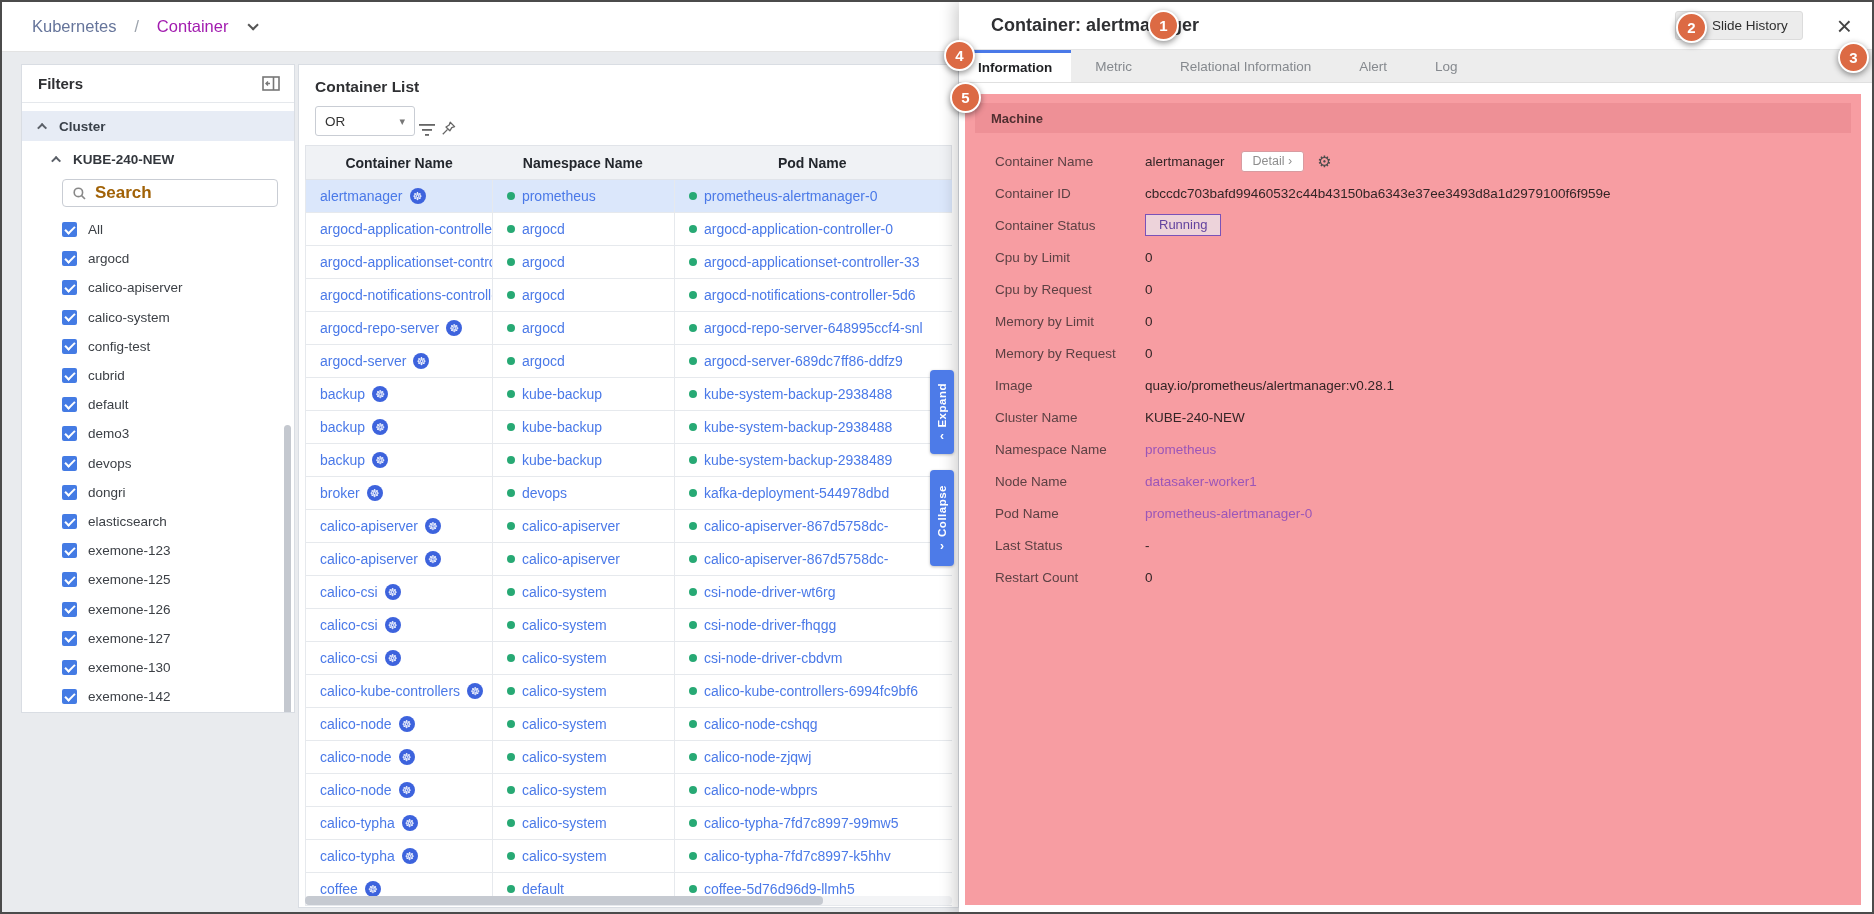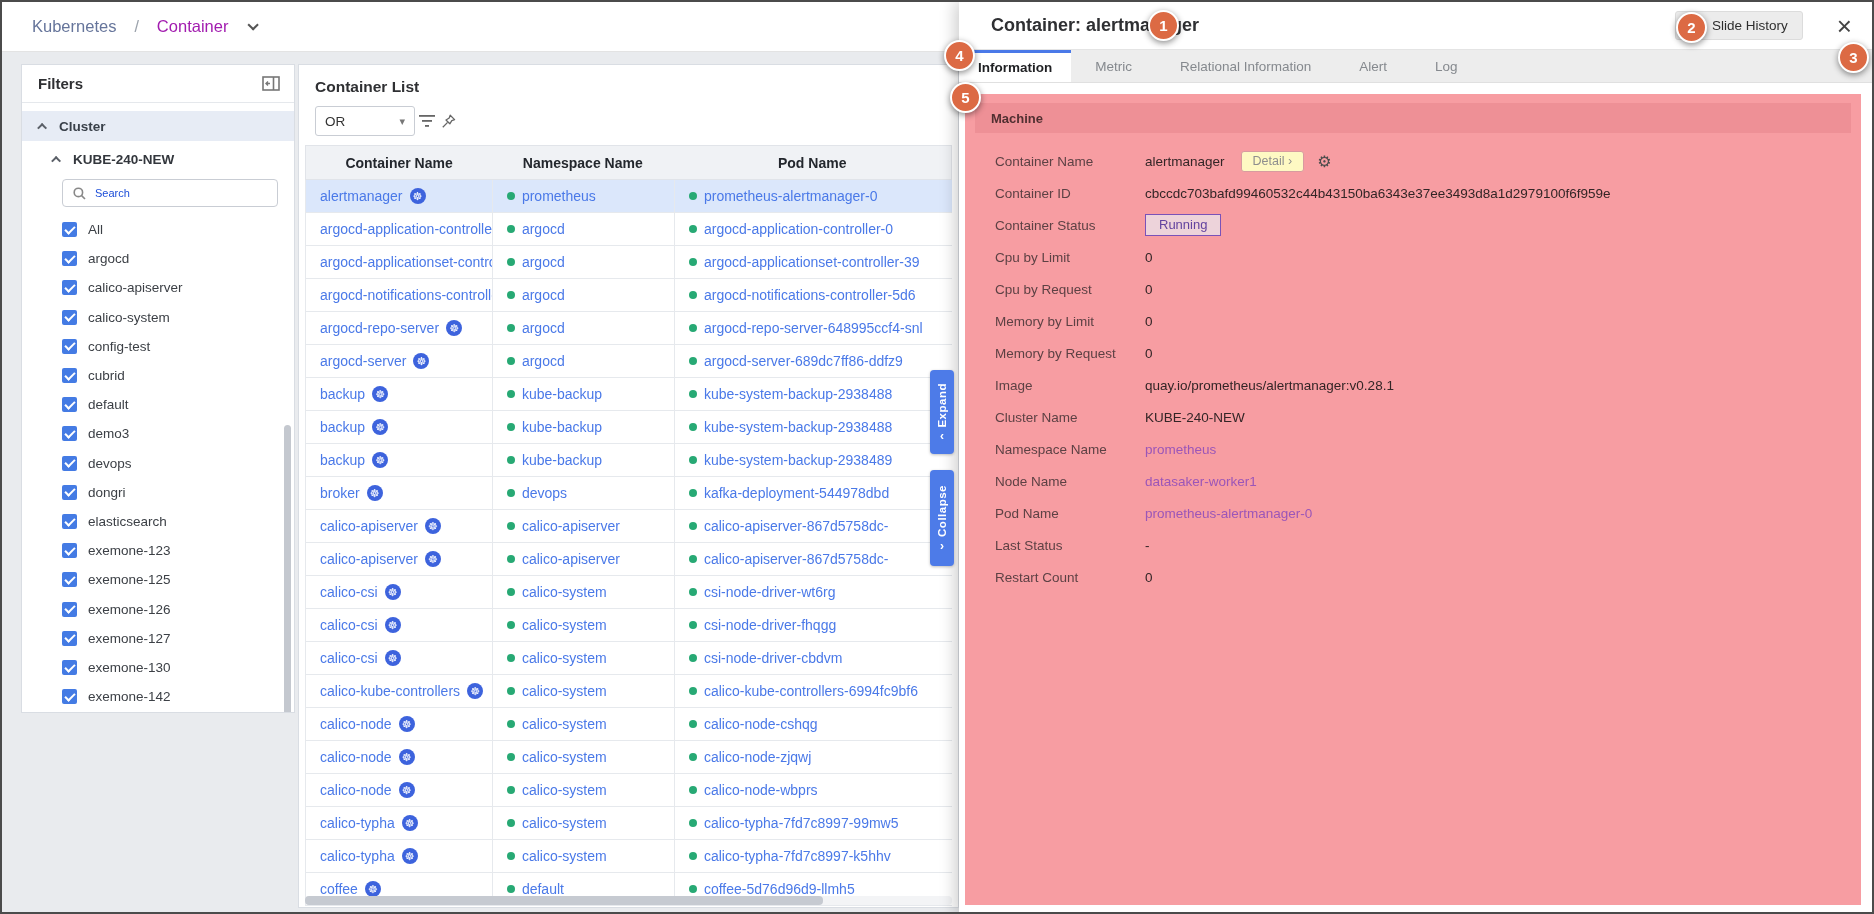--- a/index.html
+++ b/index.html
@@ -24,34 +24,34 @@
               padding:0 14px 0 16px; border-bottom:1px solid #e5e8ec; }
   .s-title { font-size:15px; font-weight:700; color:#2f3033; }
   .chev-up { display:inline-block; width:7px; height:7px; border-left:2px solid #5b6068;
              border-top:2px solid #5b6068; transform:rotate(45deg) translateY(2px); }
   .cluster-bar { margin-top:8px; height:30px; background:#e7ecf5; display:flex; align-items:center;
                  gap:12px; padding-left:18px; font-size:13.5px; font-weight:600; color:#394049;text-align:right; }
   .tree-item { height:36px; display:flex; align-items:center; gap:12px; padding-left:32px;
                font-size:13.5px; font-weight:600; color:#33373d; }
   .searchbox { margin:2px 16px 8px 40px; height:28px; border:1px solid #c9cdd4; border-radius:4px;
                display:flex; align-items:center; gap:9px; padding:0 10px; }
-  .searchbox .ph { font-size:11px; color:#1d4ed8; }
+  .searchbox .ph { font-size:17px; color:#a16207;font-weight:bold; }
   .ns-list { padding-left:40px; }
   .ns-item { display:flex; align-items:center; gap:11px; height:29.2px; font-size:13.5px; color:#3c4046; }
   .cb { width:15px; height:15px; background:#447be4; border-radius:2px; position:relative; flex:0 0 15px; }
   .cb::after { content:""; position:absolute; left:4.6px; top:1.6px; width:4px; height:8px;
                border:solid #fff; border-width:0 2px 2px 0; transform:rotate(45deg); }
   .s-scrollthumb { position:absolute; right:3px; top:360px; width:7px; height:380px;
                    background:#c4c8cf; border-radius:4px; }
 
   
   .listpanel { position:absolute; left:296px; top:62px; width:661px; height:844px; background:#fff;
                border:1px solid #d9dde3; overflow:hidden; }
   .lp-title { padding:13px 0 0 16px; font-size:15.5px; font-weight:700; color:#2f3033; }
-  .filter-row { display:flex; align-items:center; gap:4px; padding:10px 0 9px 16px; }
+  .filter-row { display:flex; align-items:flex-end; gap:4px; padding:10px 0 9px 16px; }
   .or-select { width:100px; height:30px; border:1px solid #c9cdd4; border-radius:3px; display:flex;
                align-items:center; justify-content:space-between; padding:0 9px; font-size:13.5px; color:#333; }
   .or-select .sel-caret { color:#777; font-size:11px; }
   .icon-btn { display:flex; align-items:center; }
 
   .tbl { margin:0 6px; }
   .thead { display:flex; background:#f0f2f5; border:1px solid #e1e4e9; height:35px; align-items:center;
            font-weight:700; font-size:14px; color:#23272d; }
   .thead .c { text-align:center; }
   .c1 { width:228px; } .c2 { width:222px; } .c3 { width:340px; }
@@ -95,21 +95,21 @@
                 line-height:29px; padding:0 19px; }
   .pink { position:absolute; left:6px; right:15px; top:92px; bottom:11px; background:#f79da2; }
   .machine-bar { margin:9px 10px 0; height:30px; background:#ee9096; display:flex; align-items:center;
                  padding:0 16px; font-weight:700; font-size:13px; color:#512f31; }
   .fields { padding:12px 0 0 30px; }
   .frow { display:flex; align-items:center; height:32px; font-size:13.5px; }
   .flabel { width:150px; color:#5d4144; flex:0 0 150px; }
   .fvalue { display:flex; align-items:center; gap:0; color:#332526; }
   .run-badge { border:1px solid #7a52b8; color:#63439f; background:#edd3da; padding:2px 13px 3px;
                border-radius:0; font-size:13px; }
-  .detail-btn { margin-left:16px; background:#fef9c3; border:1px solid #d89ba0; color:#8e8e8e;
+  .detail-btn { margin-left:16px; background:#ffffff; border:1px solid #d89ba0; color:#8e8e8e;
                 padding:2px 11px 3px; border-radius:3px; font-size:12.5px; }
   .gear { margin-left:13px; color:#4c4c4c; font-size:16px; }
   .plink { color:#9b56b8; }
 
   
   .anno { position:absolute; width:31px; height:31px; border-radius:50%; background:#dc6a44;
           border:2.5px solid #fff; box-shadow:0 2px 6px rgba(0,0,0,.45); color:#fff; font-weight:700;
           font-size:15px; display:flex; align-items:center; justify-content:center; z-index:60; }
   .anno-1 { left:1146px; top:8px; }
   .anno-2 { left:1674px; top:10px; }
@@ -321,21 +321,21 @@
     <div class="cell c1">
       <span class="bluelink">argocd-applicationset-controller</span>
 
     </div>
     <div class="cell c2">
       <span class="gdot"></span>
       <span class="bluelink">argocd</span>
     </div>
     <div class="cell c3" style="border-right:none;">
       <span class="gdot"></span>
-      <span class="bluelink">argocd-applicationset-controller-39</span>
+      <span class="bluelink">argocd-applicationset-controller-33</span>
     </div>
   </div>
           <div class="trow">
     <div class="cell c1">
       <span class="bluelink">argocd-notifications-controller</span>
 
     </div>
     <div class="cell c2">
       <span class="gdot"></span>
       <span class="bluelink">argocd</span>

